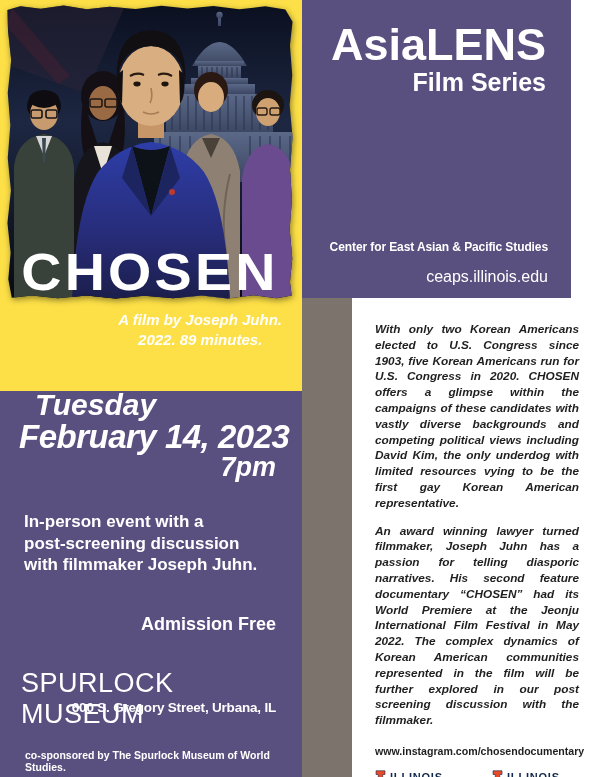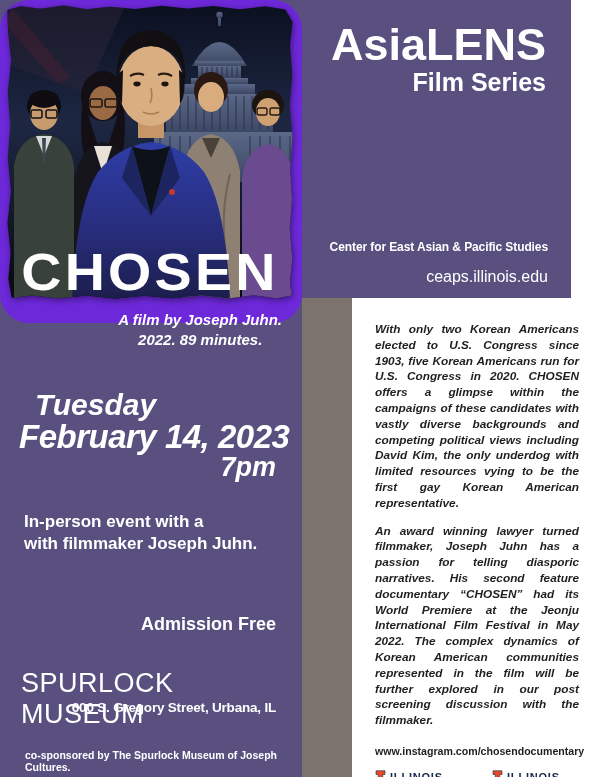--- a/index.html
+++ b/index.html
@@ -1,20 +1,20 @@
 <!DOCTYPE html>
 <html><head>
 <meta charset="utf-8">
 <style>
   html,body{margin:0;padding:0;background:#fff;}
   .page{position:relative;width:600px;height:777px;overflow:hidden;background:#fff;
         font-family:"Liberation Sans",sans-serif;}
   
   .left-col{position:absolute;left:0;top:0;width:302px;height:777px;background:#595080;}
-  .poster-area{position:absolute;left:0;top:0;width:302px;height:323px;background:#6d28d9;border-radius:29px;}
+  .poster-area{position:absolute;left:0;top:0;width:302px;height:391px;background:#fde047;}
   .poster-wrap{position:absolute;left:6px;top:4px;width:288px;height:296px;
                filter:drop-shadow(1px 2px 3px rgba(0,0,0,.45));}
   .poster{position:absolute;inset:0;background:linear-gradient(#0b1020 0%,#1d2742 40%,#141a2c 68%,#07090f 100%);
           clip-path:polygon(0.5% 2%,5% 0.8%,12% 1.6%,20% 0.5%,28% 1.8%,36% 0.9%,45% 1.7%,54% 0.6%,63% 1.5%,72% 0.7%,81% 1.8%,90% 0.8%,97% 1.9%,99.5% 6%,98.6% 14%,99.4% 24%,98.5% 34%,99.5% 45%,98.6% 56%,99.3% 66%,98.5% 76%,99.4% 86%,98.6% 94%,99.2% 98.5%,94% 99.4%,86% 98.4%,77% 99.5%,68% 98.5%,58% 99.4%,48% 98.6%,38% 99.5%,28% 98.5%,18% 99.4%,9% 98.5%,2% 99.2%,0.8% 93%,1.6% 84%,0.5% 74%,1.7% 63%,0.6% 52%,1.5% 41%,0.6% 30%,1.8% 19%,0.7% 9%);}
   .poster svg{position:absolute;left:0;top:0;}
   .poster-title{position:absolute;left:0;bottom:2px;width:100%;text-align:center;color:#fff;
                 font-weight:bold;font-size:52px;letter-spacing:3px;transform:scaleX(1.07);
                 transform-origin:center;line-height:1;}
   .credit{position:absolute;top:310px;right:20px;text-align:center;color:#fff;
           font-style:italic;font-weight:bold;font-size:15px;line-height:20px;}
@@ -153,27 +153,28 @@
       <div>A film by Joseph Juhn.</div>
       <div>2022. 89 minutes.</div>
     </div>
 
     <div class="day">Tuesday</div>
     <div class="date">February 14, 2023</div>
     <div class="time">7pm</div>
 
     <div class="details">
       <div>In-person event with a</div>
+      <div>post-screening discussion</div>
       <div>with filmmaker Joseph Juhn.</div>
     </div>
 
     <div class="admission">Admission Free</div>
     <div class="venue">SPURLOCK MUSEUM</div>
     <div class="address">600 S. Gregory Street, Urbana, IL</div>
-    <div class="cosponsor">co-sponsored by The Spurlock Museum of Joseph Cultures.</div>
+    <div class="cosponsor">co-sponsored by The Spurlock Museum of World Studies.</div>
   </div>
 
   <div class="right-purple">
     <div class="series-title">AsiaLENS</div>
     <div class="series-subtitle">Film Series</div>
     <div class="center-block">
       <div class="center-name">Center for East Asian &amp; Pacific Studies</div>
       <div class="center-url">ceaps.illinois.edu</div>
     </div>
   </div>

